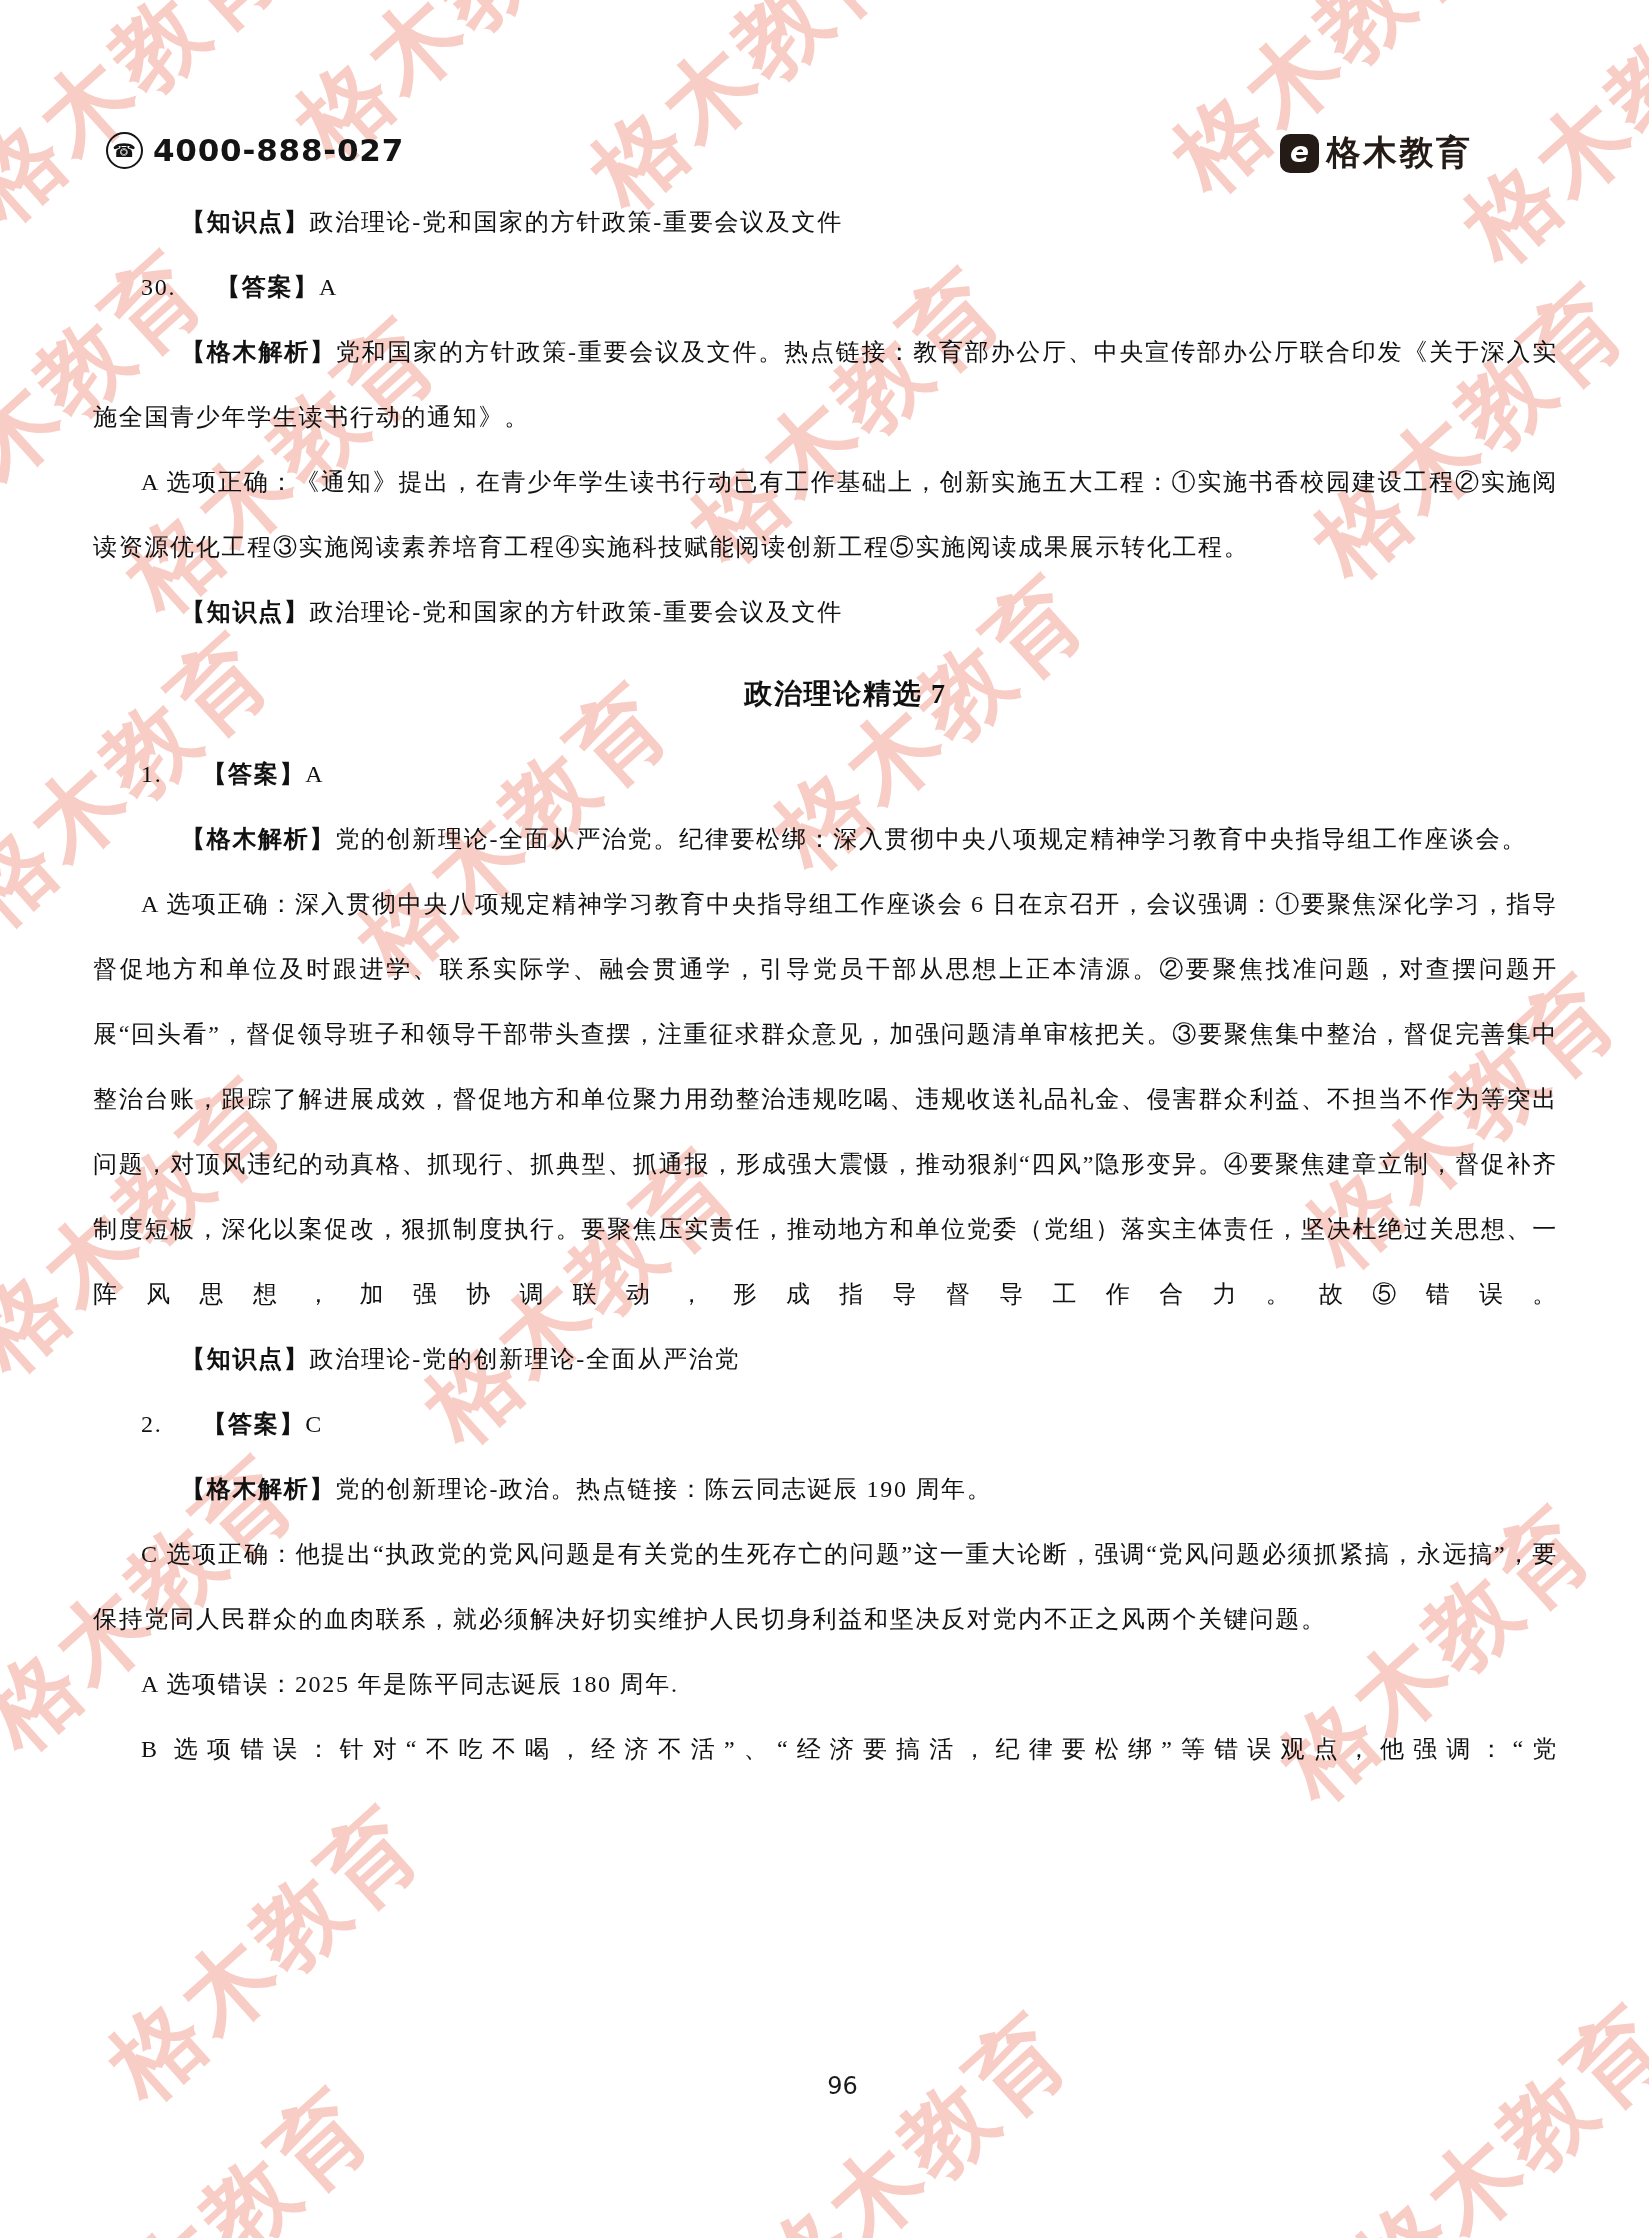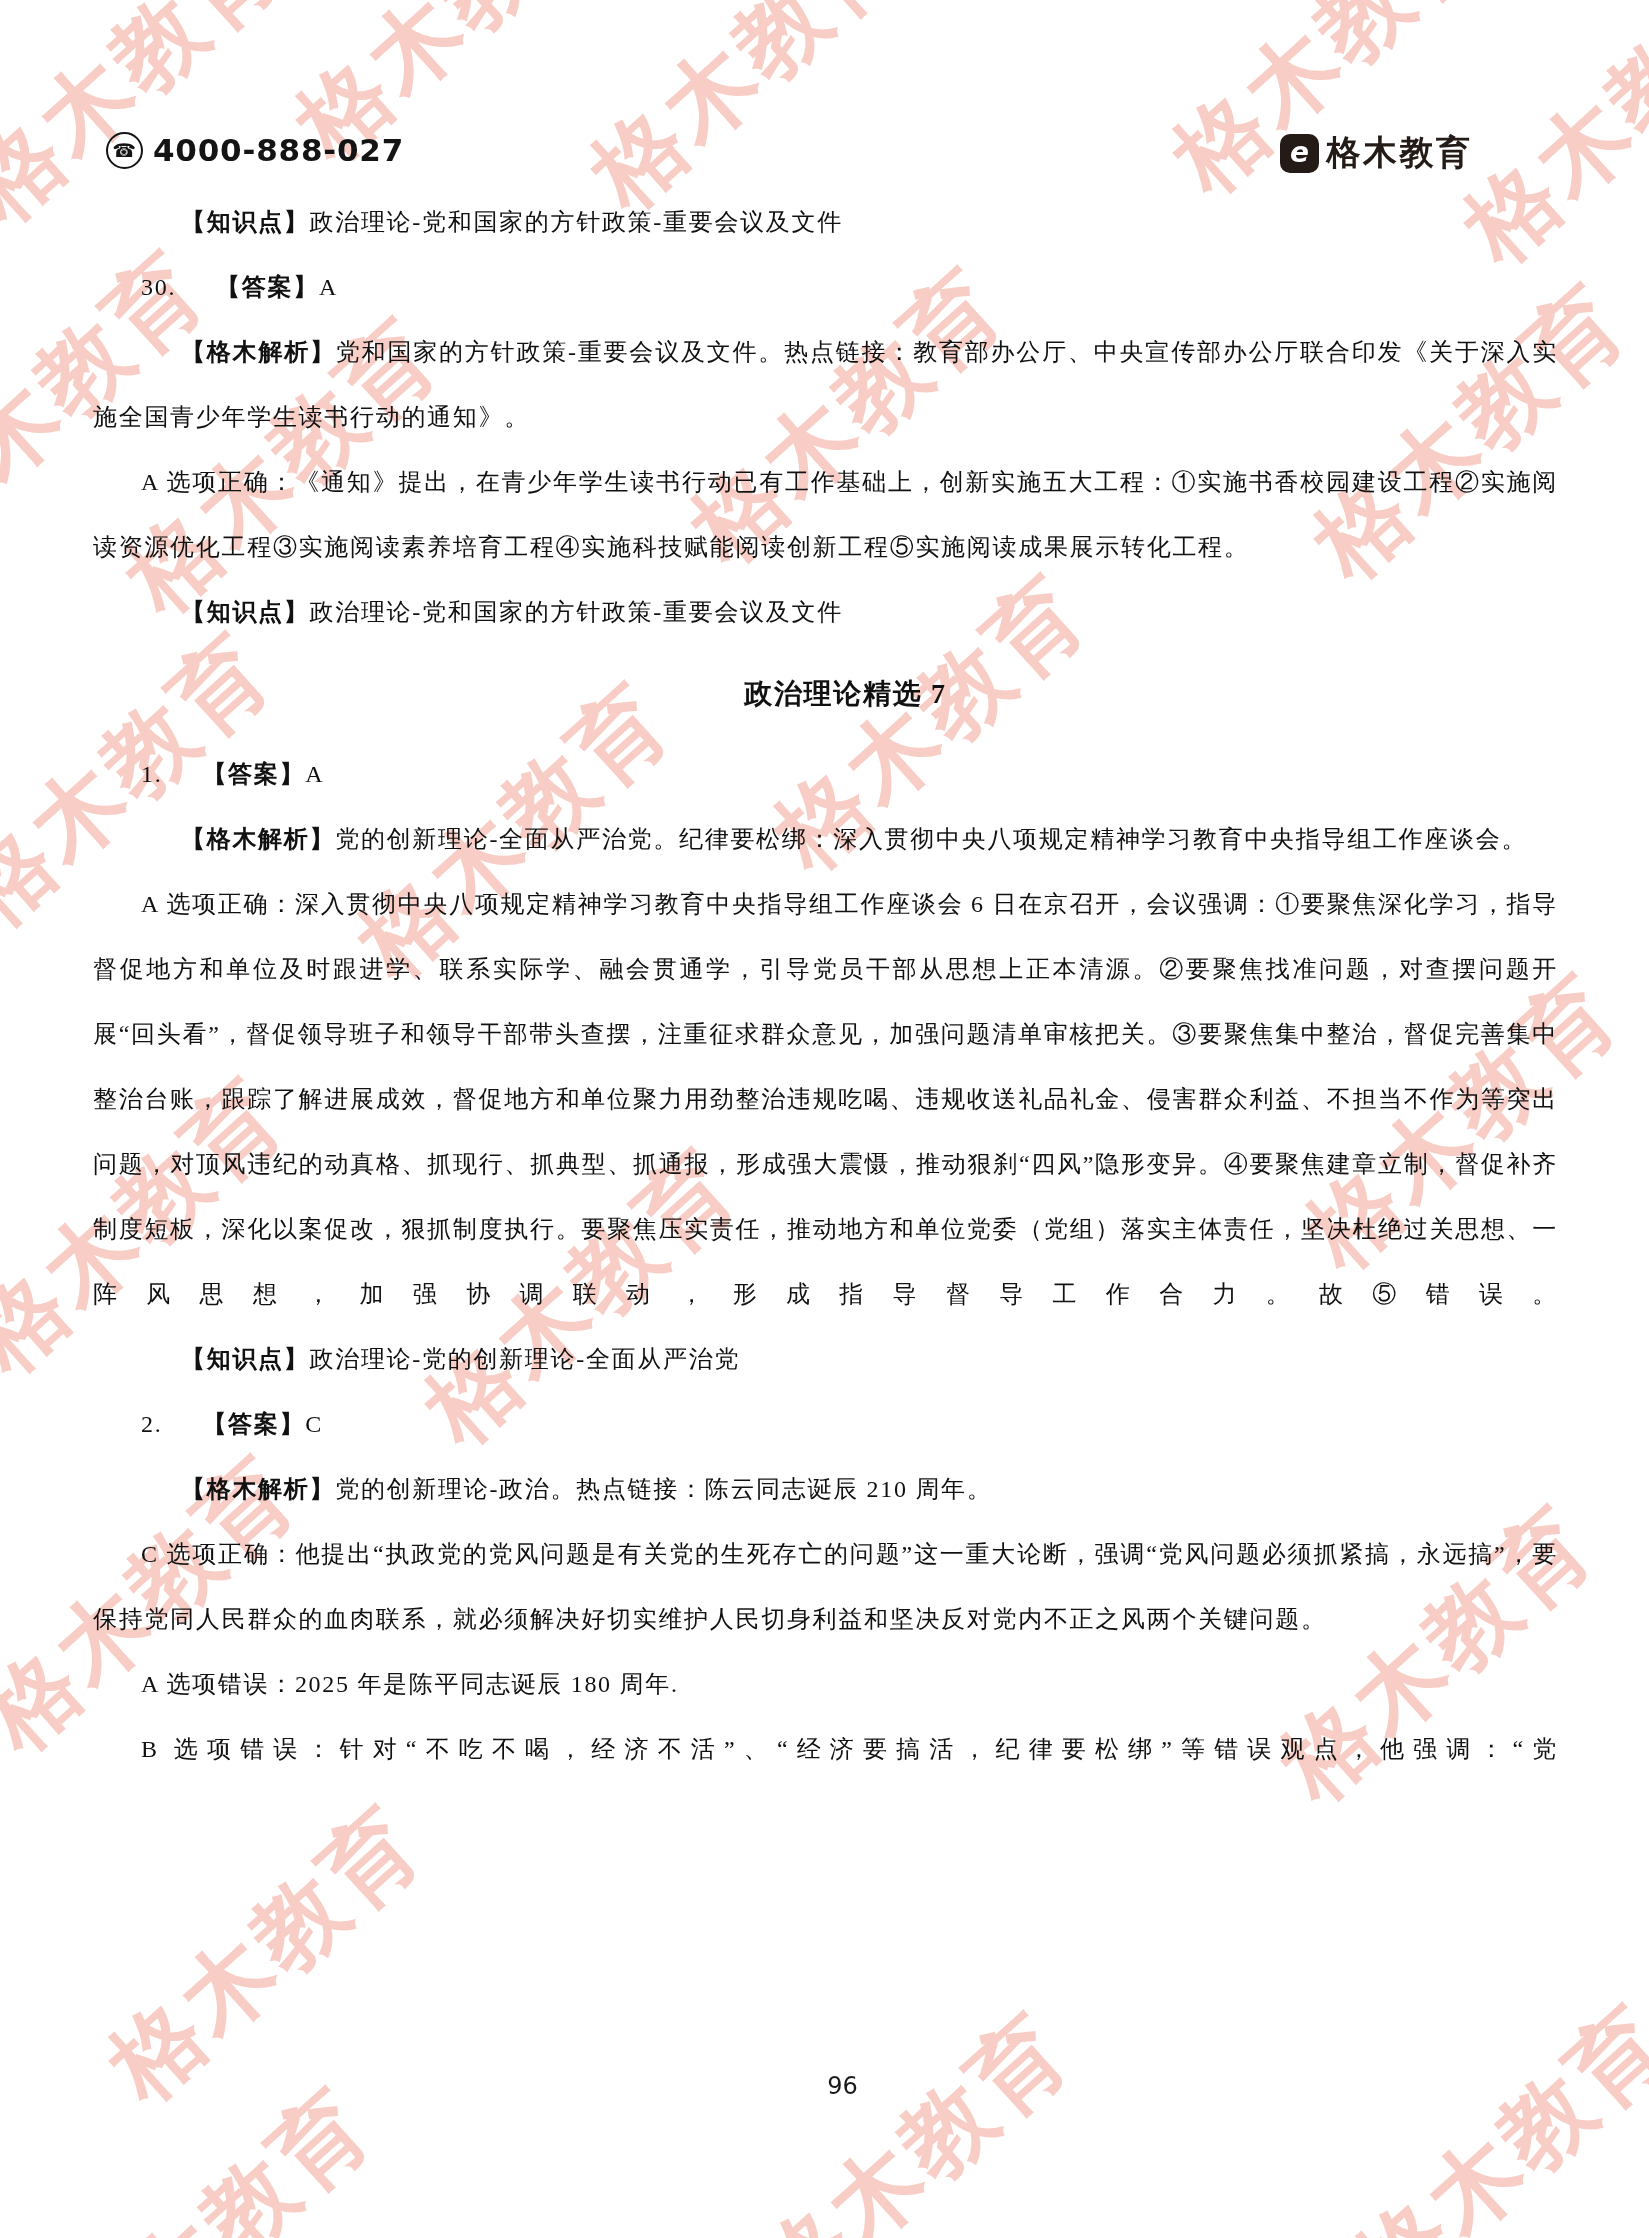--- a/index.html
+++ b/index.html
@@ -100,21 +100,21 @@
       <p class="doc-para"><span>30.</span><span class="b">【答案】</span><span>A</span></p>
       <p class="doc-para"><span class="b">【格木解析】</span><span>党和国家的方针政策-重要会议及文件。热点链接：教育部办公厅、中央宣传部办公厅联合印发《关于深入实施全国青少年学生读书行动的通知》。</span></p>
       <p class="doc-para"><span>A 选项正确：《通知》提出，在青少年学生读书行动已有工作基础上，创新实施五大工程：①实施书香校园建设工程②实施阅读资源优化工程③实施阅读素养培育工程④实施科技赋能阅读创新工程⑤实施阅读成果展示转化工程。</span></p>
       <p class="doc-para"><span class="b">【知识点】</span><span>政治理论-党和国家的方针政策-重要会议及文件</span></p>
       <h1 class="doc-heading"><span class="b">政治理论精选 7</span></h1>
       <p class="doc-para"><span>1.</span><span class="b">【答案】</span><span>A</span></p>
       <p class="doc-para"><span class="b">【格木解析】</span><span>党的创新理论-全面从严治党。纪律要松绑：深入贯彻中央八项规定精神学习教育中央指导组工作座谈会。</span></p>
       <p class="doc-para fill-last"><span>A 选项正确：深入贯彻中央八项规定精神学习教育中央指导组工作座谈会 6 日在京召开，会议强调：①要聚焦深化学习，指导督促地方和单位及时跟进学、联系实际学、融会贯通学，引导党员干部从思想上正本清源。②要聚焦找准问题，对查摆问题开展“回头看”，督促领导班子和领导干部带头查摆，注重征求群众意见，加强问题清单审核把关。③要聚焦集中整治，督促完善集中整治台账，跟踪了解进展成效，督促地方和单位聚力用劲整治违规吃喝、违规收送礼品礼金、侵害群众利益、不担当不作为等突出问题，对顶风违纪的动真格、抓现行、抓典型、抓通报，形成强大震慑，推动狠刹“四风”隐形变异。④要聚焦建章立制，督促补齐制度短板，深化以案促改，狠抓制度执行。要聚焦压实责任，推动地方和单位党委（党组）落实主体责任，坚决杜绝过关思想、一阵风思想，加强协调联动，形成指导督导工作合力。故⑤错误。</span></p>
       <p class="doc-para"><span class="b">【知识点】</span><span>政治理论-党的创新理论-全面从严治党</span></p>
       <p class="doc-para"><span>2.</span><span class="b">【答案】</span><span>C</span></p>
-      <p class="doc-para"><span class="b">【格木解析】</span><span>党的创新理论-政治。热点链接：陈云同志诞辰 210 周年。</span></p>
+      <p class="doc-para"><span class="b">【格木解析】</span><span>党的创新理论-政治。热点链接：陈云同志诞辰 190 周年。</span></p>
       <p class="doc-para"><span>C 选项正确：他提出“执政党的党风问题是有关党的生死存亡的问题”这一重大论断，强调“党风问题必须抓紧搞，永远搞”，要保持党同人民群众的血肉联系，就必须解决好切实维护人民切身利益和坚决反对党内不正之风两个关键问题。</span></p>
       <p class="doc-para"><span>A 选项错误：2025 年是陈平同志诞辰 180 周年.</span></p>
       <p class="doc-para fill-last"><span>B 选项错误：针对“不吃不喝，经济不活”、“经济要搞活，纪律要松绑”等错误观点，他强调：“党</span></p>
     </div>
 
   <div class="footer">
     <span>96</span>
   </div>
 
 </div>

